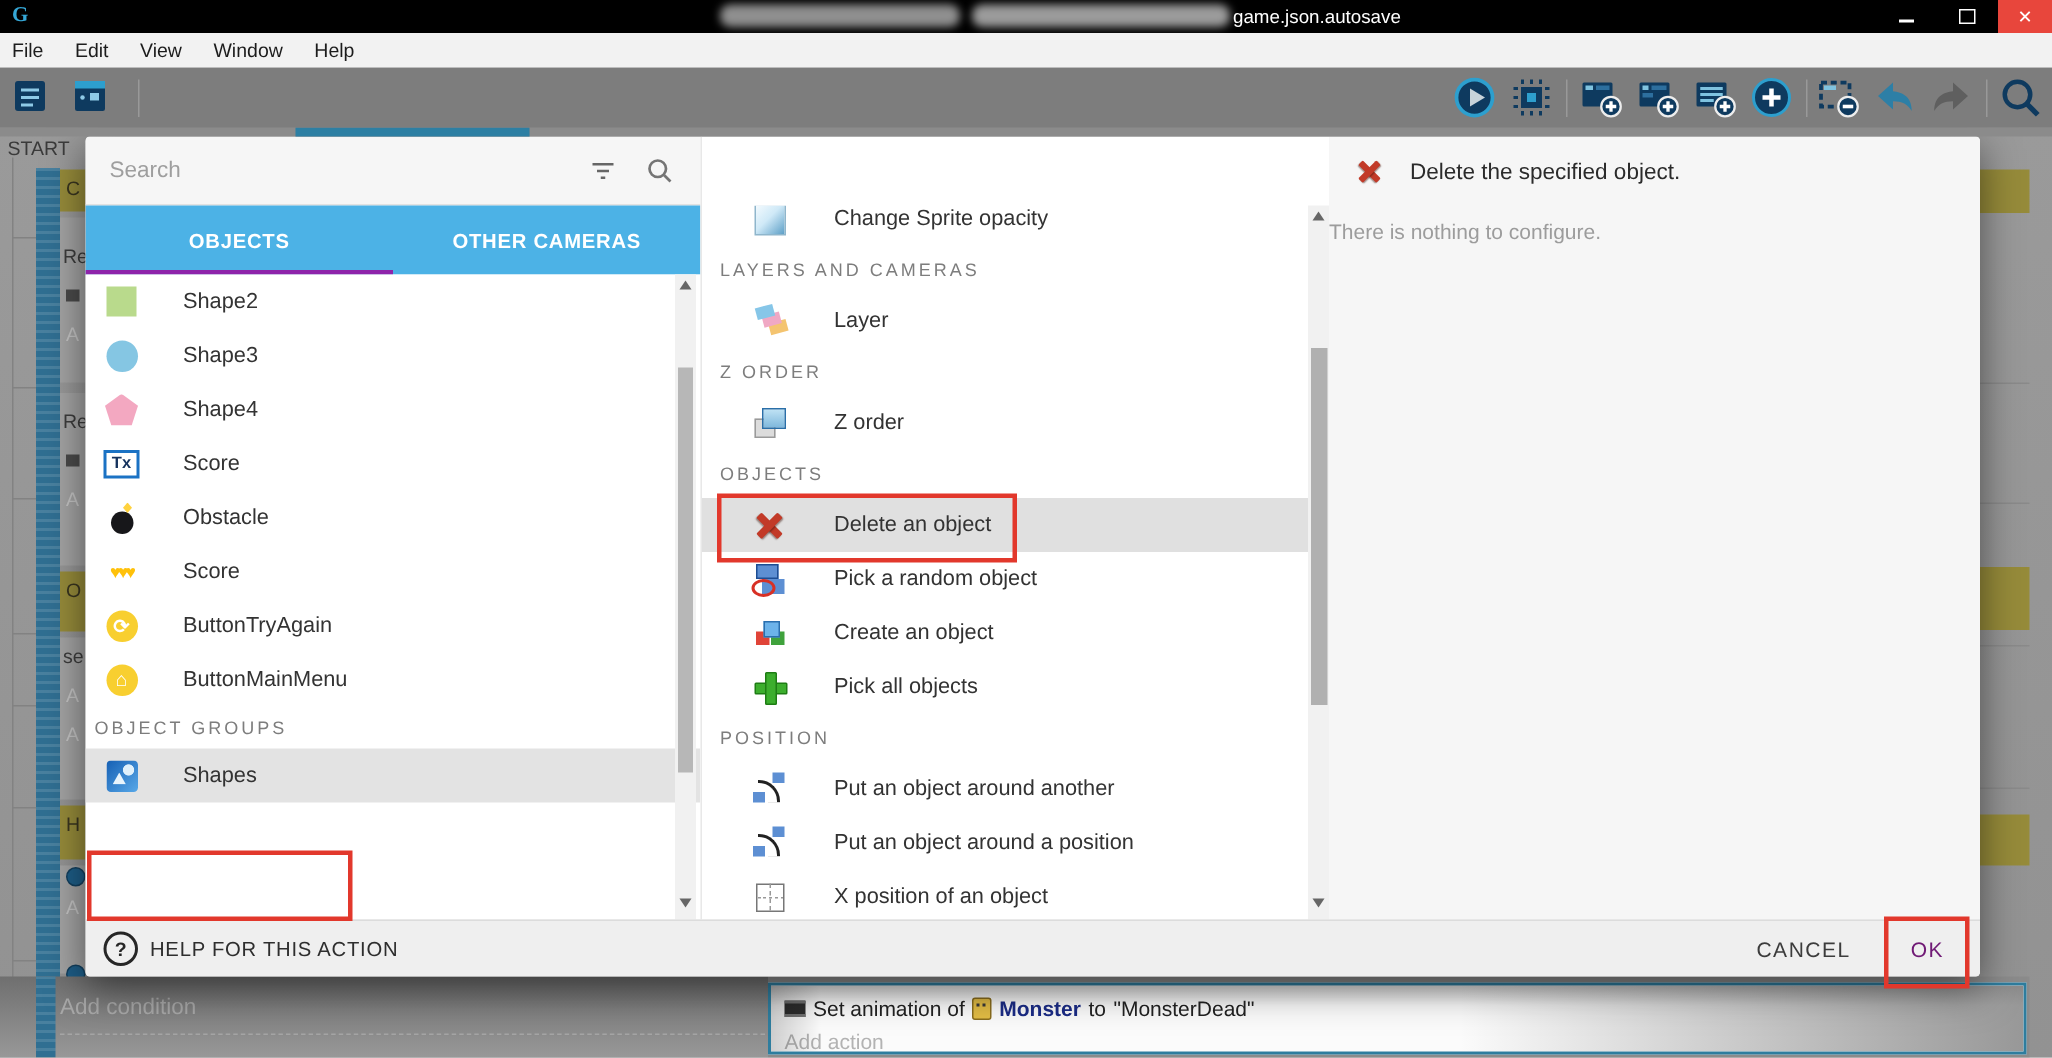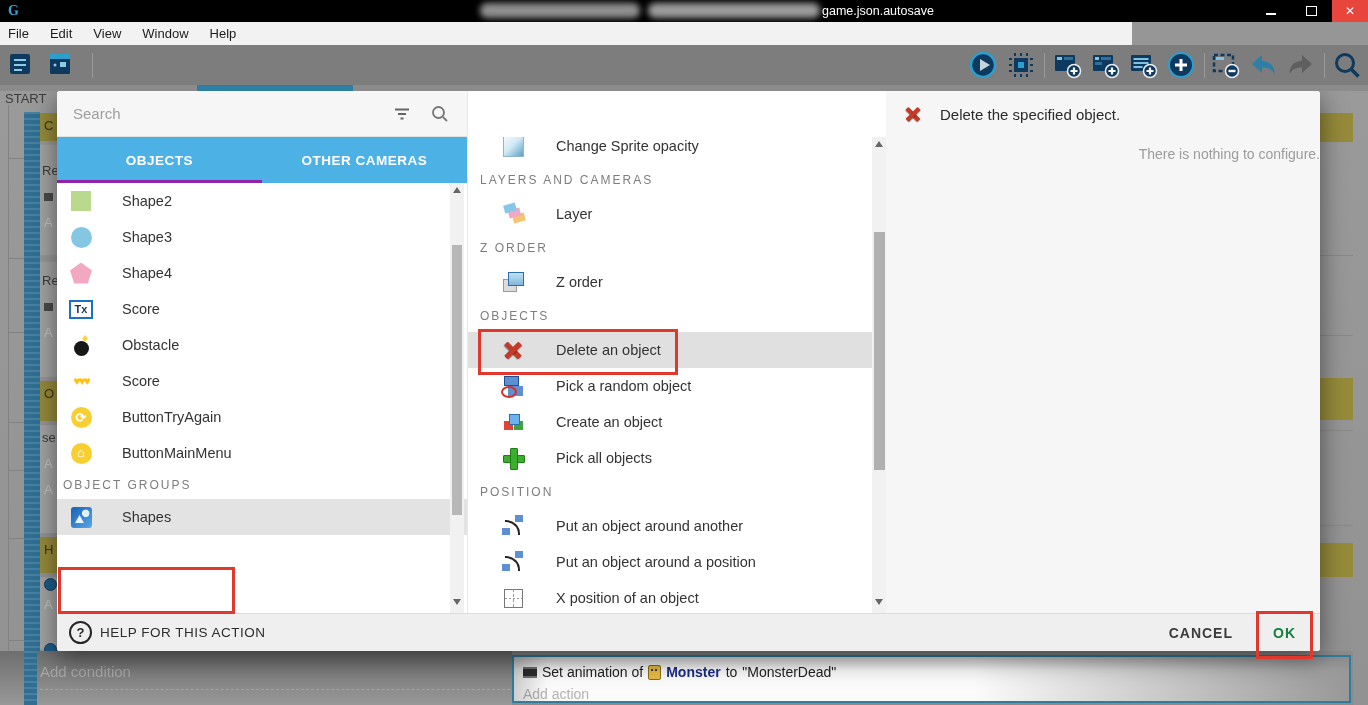--- a/index.html
+++ b/index.html
@@ -13,21 +13,21 @@
   .tb-title{position:absolute;left:822px;top:4px;color:#fff;font-size:12.5px;white-space:nowrap}
   .tb-btn{position:absolute;top:0;height:22px;display:flex;align-items:center;justify-content:center;color:#fff}
   .tb-min{left:1252px;width:38px}
   .tb-min::before{content:"";width:10px;height:1.5px;background:#fff;margin-top:6px}
   .tb-max{left:1292px;width:38px}
   .tb-max::before{content:"";width:9px;height:8px;border:1.2px solid #fff}
   .tb-close{left:1332px;width:36px;background:#e8463c;font-size:12px}
   .tb-close::before{content:"✕"}
 
   
-  .menubar{position:absolute;left:0;top:22px;width:1132px;height:23px;background:#f2f2f2;z-index:40;
+  .menubar{position:absolute;left:0;top:22px;width:1368px;height:23px;background:#f2f2f2;z-index:40;
            display:flex;align-items:center;padding-left:8px;box-sizing:border-box}
   .menu-item{font-size:13px;color:#1c1c1c;margin-right:21px}
 
   
   .toolbar{position:absolute;left:0;top:45px;width:1368px;height:40px;background:#7d7d7d;z-index:30}
   .tbi{position:absolute;top:5px;width:30px;height:30px}
   .tbi svg{width:30px;height:30px;display:block}
   .tsep{position:absolute;top:8px;width:1px;height:25px;background:#999}
 
   
@@ -98,33 +98,33 @@
   .act-list{position:absolute;left:0;top:46px;width:419px;height:476px;overflow:hidden;background:#fff}
   .act-list .sec-head{height:32px;padding-left:12px}
   .act-list .row{padding-left:32px;gap:30px}
   .act-list .row.sel{background:#e0e0e0}
   .act-list .cutwrap{height:27px;overflow:hidden}
   .act-list .cutwrap .row{margin-top:-9px}
 
   .right-col{position:absolute;left:829px;top:0;width:434px;height:522px;background:#f6f6f6}
   .rc-head{position:absolute;left:14px;top:10px;display:flex;align-items:center;gap:14px}
   .rc-title{font-size:15px;color:#2b2b2b}
-  .rc-empty{position:absolute;left:0;top:55px;width:100%;text-align:right;font-size:14px;color:#9c9c9c}
+  .rc-empty{position:absolute;left:0;top:55px;width:100%;text-align:left;font-size:14px;color:#9c9c9c}
 
   .footer{position:absolute;left:0;top:522px;width:1263px;height:38px;background:#efefef;border-top:1px solid #dcdcdc;
           display:flex;align-items:center;box-sizing:border-box;padding:0 24px 0 12px}
   .help-wrap{display:flex;align-items:center;gap:8px}
   .help-icon{width:19px;height:19px;border:2px solid #262626;border-radius:50%;text-align:center;
              font:bold 13px/19px "Liberation Sans",sans-serif;color:#262626}
   .help-icon::before{content:"?"}
   .help-lbl{font-size:13.5px;color:#2e2e2e;letter-spacing:.5px}
   .footer .spacer{flex:1}
-  .btn{font-size:14px;letter-spacing:1px;font-weight:700}
+  .btn{font-size:14px;letter-spacing:1px;font-weight:400}
   .btn-cancel{color:#3c3c3c;margin-right:40px}
-  .btn-ok{color:#15803d}
+  .btn-ok{color:#701a75}
 
   
   .dsb{position:absolute;width:14px;background:#f1f1f1}
   .dsb .thumb{position:absolute;left:2px;width:10px;background:#b7b7b7}
   .dsb .arr-up{left:2.5px}
   .dsb .arr-dn{left:2.5px}
   .dsb .arr-up{border-bottom-color:#666}
   .dsb .arr-dn{border-top-color:#666}
 
   

